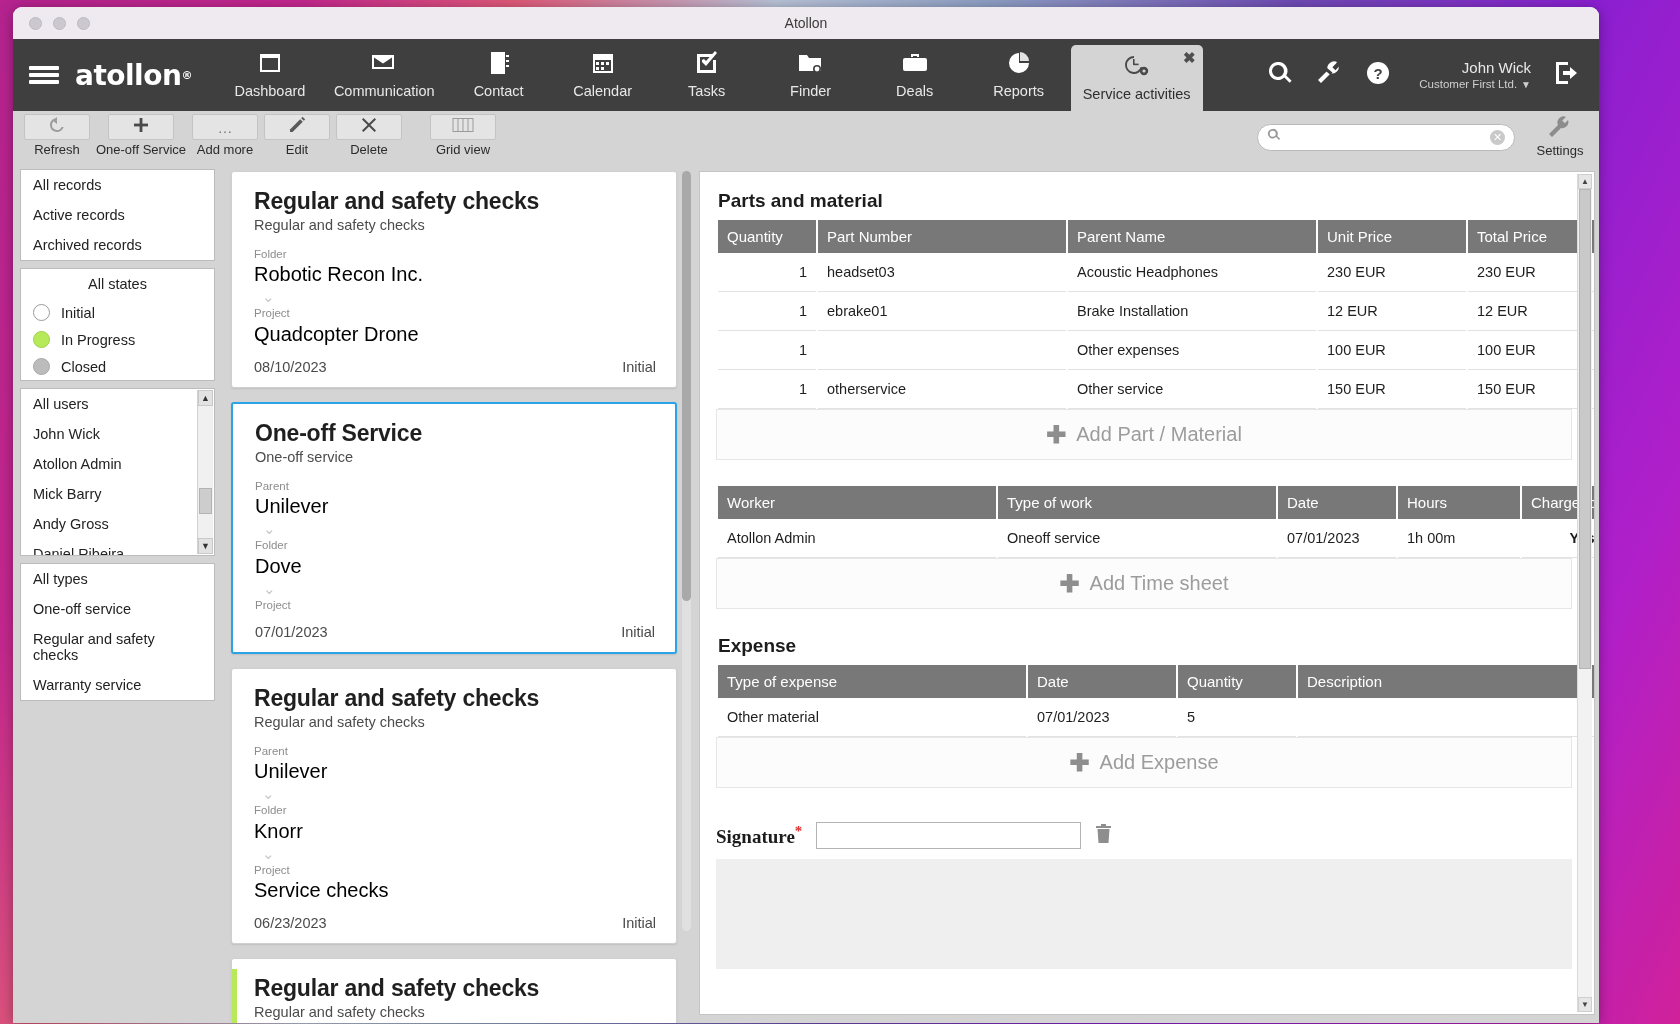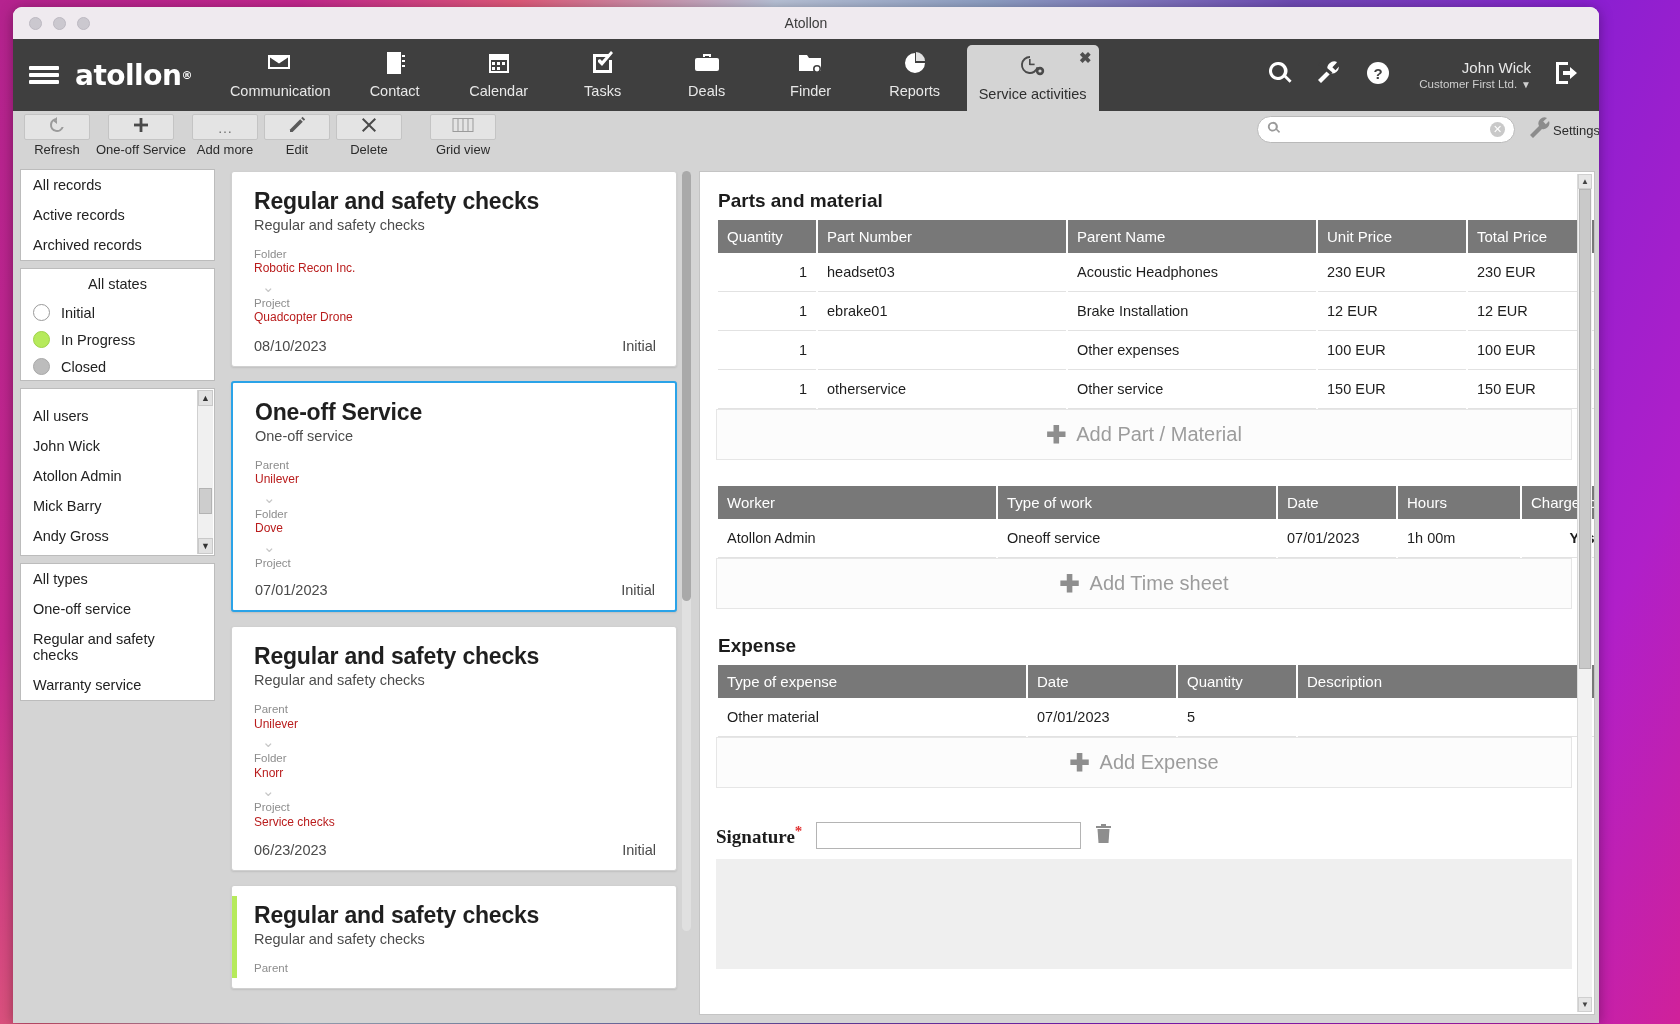--- a/index.html
+++ b/index.html
@@ -79,21 +79,21 @@
   .tbtn.wide { width: 96px; }
   .tbtn.gap { margin-left: 22px; }
   .searchwrap { margin-left:auto; display:flex; align-items:center; gap: 14px; padding-right:8px; padding-top:2px;}
   .searchbox {
     width: 258px; height: 27px; background:#fff; border:1px solid #b9b9b9;
     border-radius: 14px; display:flex; align-items:center; padding: 0 9px;
   }
   .searchbox input { border:none; outline:none; flex:1; font-size:13px; font-family:inherit; background:transparent;}
   .clearx { width:15px;height:15px;border-radius:50%;background:#c9c9c9;color:#fff;
             font-size:11px;display:flex;align-items:center;justify-content:center;}
-  .settingsbtn { width:62px; display:flex; flex-direction:row; align-items:center;}
+  .settingsbtn { width:62px; display:flex; flex-direction:column; align-items:center;}
   .settingsbtn .lbl { font-size:13px; color:#2b2b2b; margin-top:1px;}
   
   .content { flex: 1 1 auto; display:flex; background:#d4d4d4; overflow:hidden; }
   .leftcol { width: 208px; flex:0 0 208px; background:#d4d4d4; padding: 6px 6px 0 7px; }
   .panel { background:#fff; border:1px solid #bcbcbc; margin-bottom: 7px; }
   .panel .row { padding: 7px 12px; font-size: 14.5px; color:#222; cursor:pointer; }
   .panel .row.center { text-align:center; }
   .staterow { display:flex; align-items:center; padding: 5px 12px; font-size:14.5px; color:#222; cursor:pointer;}
   .statedot { width:17px; height:17px; border-radius:50%; margin-right:11px; border:1px solid #9a9a9a; }
   .userpanel { position:relative; }
@@ -112,21 +112,21 @@
   .card {
     background:#fff; border:1px solid #d0d0d0; border-radius:3px;
     margin: 0 18px 14px 6px; padding: 16px 20px 12px 22px; position:relative;
     box-shadow: 0 1px 2px rgba(0,0,0,.10);
   }
   .card.selected { border:2px solid #2aa3e8; }
   .card .accent { position:absolute; left:0; top:10px; bottom:10px; width:5px; background:#b6ea5b;}
   .card h2 { font-size: 23px; color:#1f1f1f; font-weight:700; margin-bottom:2px; letter-spacing:-.2px;}
   .card .sub { font-size: 14.5px; color:#4c4c4c; margin-bottom: 14px;}
   .fl { font-size: 11.5px; color:#8d8d8d; line-height:1.25;}
-  .fv { font-size: 12px; color:#b91c1c; line-height:1.3; }
+  .fv { font-size: 20px; color:#000000; line-height:1.3; }
   .chev { color:#c6c6c6; font-size:15px; line-height:1; margin: 2px 0 2px 8px;}
   .card .footer { display:flex; justify-content:space-between; font-size:14.5px; color:#4a4a4a; margin-top: 12px;}
   .midscroll { position:absolute; right:4px; top:8px; width:9px; background:#e0e0e0; border-radius:5px;}
   .midthumb { position:absolute; left:0; width:9px; background:#a9a9a9; border-radius:5px;}
   
   .rightcol { flex:1 1 auto; background:#fff; margin: 8px 4px 8px 4px; border:1px solid #c4c4c4;
               position:relative; overflow:hidden; }
   .rightinner { padding: 18px 22px 0 16px; height:100%; }
   .secttitle { font-size: 19px; font-weight:700; color:#1c1c1c; margin: 0 0 8px 2px;}
   table.dt { width: 100%; border-collapse: separate; border-spacing: 2px 0; table-layout: fixed; }
@@ -177,20 +177,29 @@
           <span></span>
           <span></span>
         </div>
     </div>
     <div class="brand">
       <span>atollon</span>
         <sup>®</sup>
     </div>
     <div class="navitems">
 
+      <div class="navitem">
+        <span class="ico">
+          <svg width="24" height="24" viewBox="0 0 24 24">
+              <path d="M2 3h20v18H2V3zm2 4v12h16V7H4zm0-2h16V5H4z"></path>
+              <rect x="4" y="4" width="16" height="2"></rect>
+            </svg>
+        </span>
+        <span>Dashboard</span>
+      </div>
 
       <div class="navitem">
         <span class="ico">
           <svg width="26" height="24" viewBox="0 0 26 24">
               <path d="M1 4h22v14H1V4zm2 2.4V16h18V6.4l-9 6-9-6z"></path>
               <path d="M15 1l9 7-9 7V1z" opacity="0"></path>
             </svg>
         </span>
         <span>Communication</span>
       </div>
@@ -226,37 +235,37 @@
           <svg width="24" height="24" viewBox="0 0 24 24">
               <path d="M2 3h16v3H5v13h13V9h3v13H2V3z"></path>
               <path d="M7 11l4 4L22 2l-2-2-9 10-2-2-2 1z"></path>
             </svg>
         </span>
         <span>Tasks</span>
       </div>
 
       <div class="navitem">
         <span class="ico">
-          <svg width="26" height="22" viewBox="0 0 26 22">
-              <path d="M9 2h8v3h-2V4h-4v1H9V2z"></path>
-              <rect x="1" y="6" width="24" height="13" rx="2"></rect>
-            </svg>
-        </span>
-        <span>Deals</span>
-      </div>
-
-      <div class="navitem">
-        <span class="ico">
           <svg width="26" height="24" viewBox="0 0 26 24">
               <path d="M1 4h8l2 3h12v13H1V4z"></path>
               <circle cx="19" cy="18" r="4" fill="#3f3f3f"></circle>
               <circle cx="19" cy="18" r="2.4"></circle>
             </svg>
         </span>
         <span>Finder</span>
+      </div>
+
+      <div class="navitem">
+        <span class="ico">
+          <svg width="26" height="22" viewBox="0 0 26 22">
+              <path d="M9 2h8v3h-2V4h-4v1H9V2z"></path>
+              <rect x="1" y="6" width="24" height="13" rx="2"></rect>
+            </svg>
+        </span>
+        <span>Deals</span>
       </div>
 
       <div class="navitem">
         <span class="ico">
           <svg width="24" height="24" viewBox="0 0 24 24">
               <path d="M12 2a10 10 0 1010 10h-10V2z"></path>
               <path d="M13 1v9h9A9.5 9.5 0 0013 1z" opacity=".85"></path>
             </svg>
         </span>
         <span>Reports</span>
@@ -415,21 +424,21 @@
           <span class="statedot" style="background:#b6ea5b;border-color:#9fd249;"></span>
           <span>In Progress</span>
         </div>
         <div class="staterow">
           <span class="statedot" style="background:#bcbcbc;border-color:#a8a8a8;"></span>
           <span>Closed</span>
         </div>
       </div>
 
       <div class="panel userpanel" style="height:168px;overflow:hidden;">
-        <div class="row" style="padding-right:16px;margin-top:12px;">All users</div>
+        <div class="row" style="padding-right:16px;">All users</div>
         <div class="row" style="padding-right:22px;">John Wick</div>
         <div class="row" style="padding-right:22px;">Atollon Admin</div>
         <div class="row" style="">Mick Barry</div>
         <div class="row" style="padding-right:38px;">Andy Gross</div>
         <div class="row" style="padding-right:22px;">Daniel Ribeira</div>
         <div class="scrollv">
           <div class="arrowbtn">▲</div>
           <div class="thumb" style="top:98px;height:26px;"></div>
           <div class="arrowbtn" style="position:absolute;bottom:0;left:0;right:0;">▼</div>
         </div>

